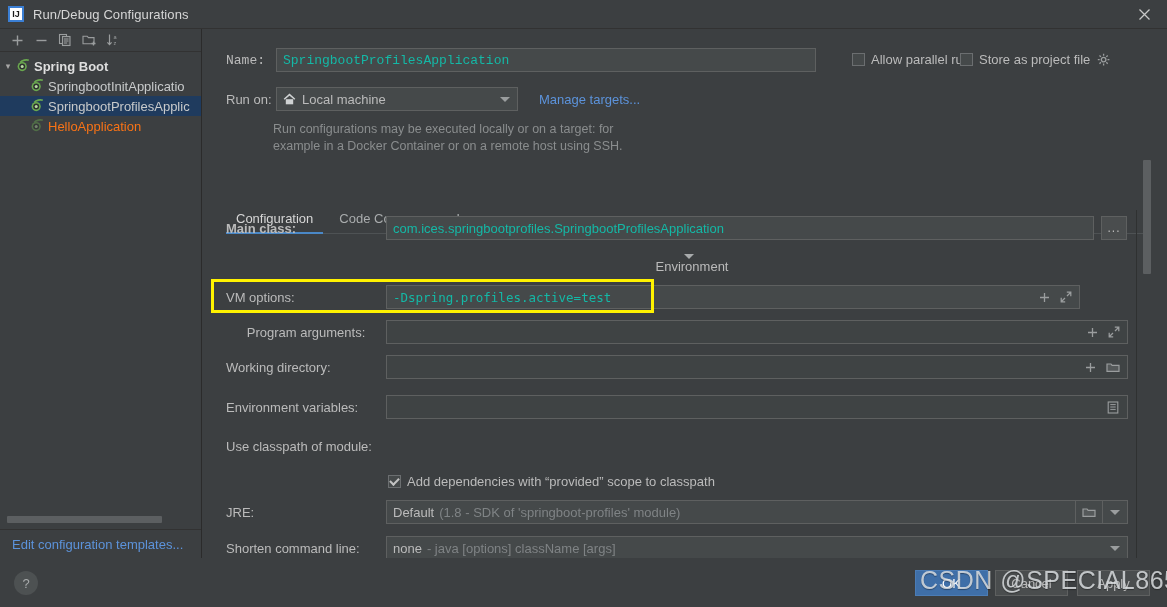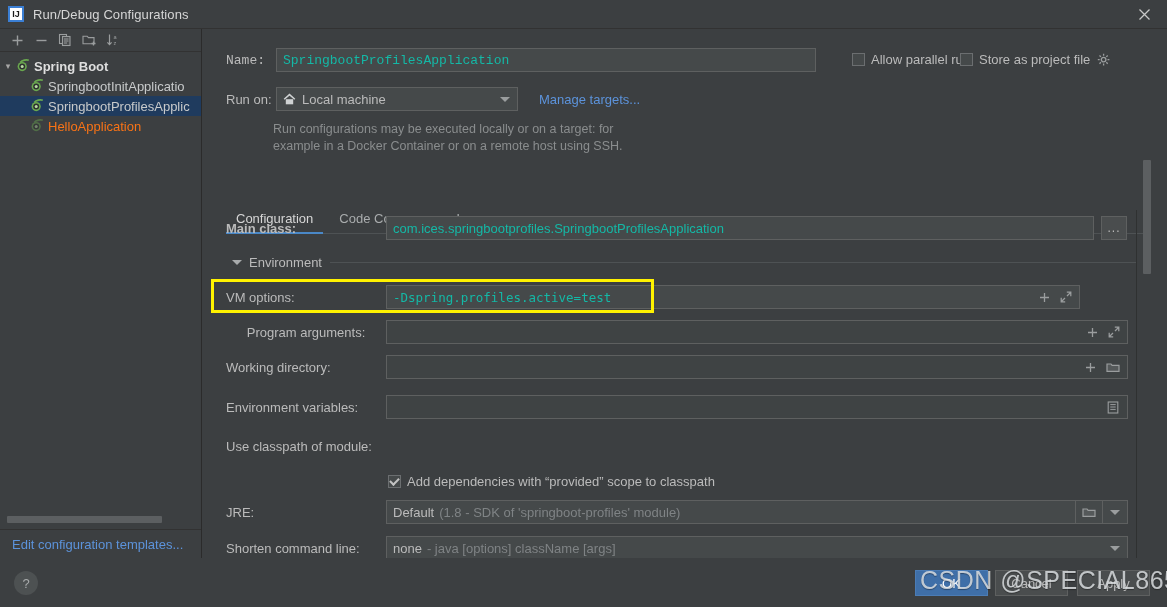--- a/index.html
+++ b/index.html
@@ -388,21 +388,21 @@
       <div class="tab">Code Coverage</div>
       <div class="tab">Logs</div>
     </div>
 
     <div class="row" style="left:24px; top:187px;">
       <span class="lbl" style="width:160px;font-weight:bold;">Main class:</span>
       <span class="field" style="width:708px;">com.ices.springbootprofiles.SpringbootProfilesApplication</span>
       <span class="browse-btn" style="margin-left:7px;">...</span>
     </div>
 
-    <div class="section-head" style="left:30px; top:225px; width:904px;">
+    <div class="section-head" style="left:38px; top:225px; width:904px;flex-direction:column;">
       <span class="sec-tri"></span>
       <span class="sec-title">Environment</span>
       <span class="sec-line"></span>
     </div>
 
     <div class="row" style="left:24px; top:256px;">
       <span class="lbl" style="width:160px;">VM options:</span>
       <span class="field mono" style="width:694px; padding-right:44px; position:relative;">
         <span>-Dspring.profiles.active=test</span>
         <span style="position:absolute; right:24px; top:0; height:22px; display:flex; align-items:center;" class="ficon">

